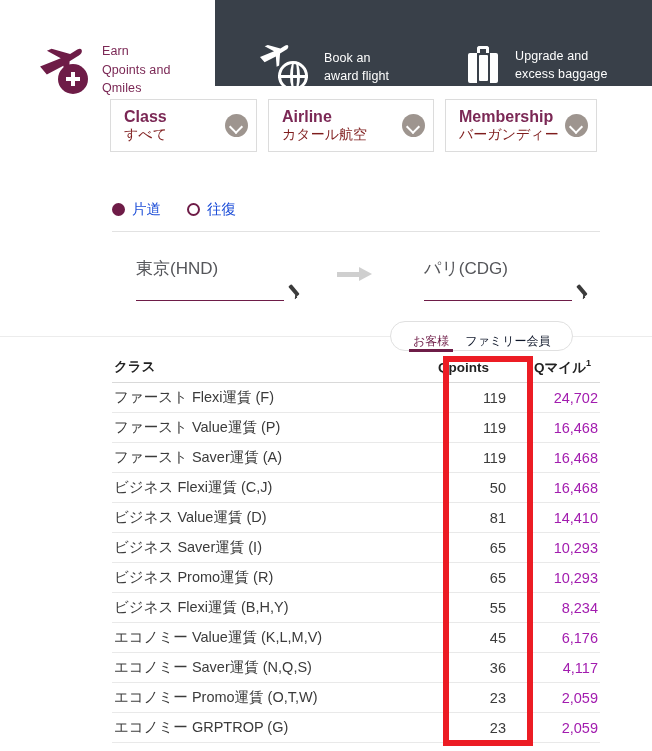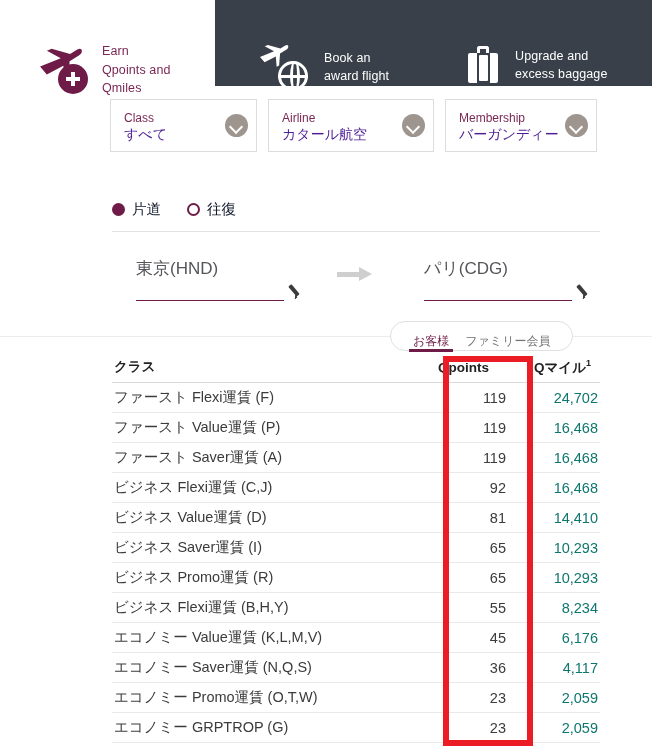--- a/index.html
+++ b/index.html
@@ -85,43 +85,43 @@
   
   .filters { position:absolute; left:0; top:99px; width:652px; height:58px; }
   .dd {
     position:absolute; height:53px; border:1px solid #dcdcdc; background:#fff;
     display:flex; align-items:center; padding:0 8px 0 13px;
   }
   #dd-class { left:110px; width:147px; }
   #dd-airline { left:268px; width:166px; }
   #dd-membership { left:445px; width:152px; }
   .dd-text { flex:1 1 auto; min-width:0; }
-  .dd-lab { font-size:12px; color:#7b2855; line-height:15px; }
-  .dd-val { font-size:14px; color:#4c1d95; line-height:17px; white-space:nowrap; }
+  .dd-lab { font-size:16px; color:#7b2855; line-height:15px;font-weight:bold; }
+  .dd-val { font-size:14px; color:#7f1d1d; line-height:17px; white-space:nowrap; }
   .chev {
     flex:0 0 auto; width:23px; height:23px; border-radius:50%;
     background:#9e958f; position:relative; margin-left:2px;
   }
   .chev:before {
     content:""; position:absolute; left:6px; top:7.5px;
     width:8px; height:8px;
     border-right:2.3px solid #fff; border-bottom:2.3px solid #fff;
     transform:rotate(45deg);
   }
   #dd-membership .chev { margin-left:-6px; }
 
   
   .radios { position:absolute; left:112px; top:200px; display:flex; align-items:center; }
   .radio { display:flex; align-items:center; margin-right:26px; cursor:default; }
   .rdot {
     width:13px; height:13px; border-radius:50%;
     border:2px solid #6e1c47; background:#fff; margin-right:7px;
   }
   .rdot.on { background:#6e1c47; }
-  .rlab { font-size:14.5px; color:#0f172a; }
+  .rlab { font-size:14.5px; color:#1d4ed8; }
 
   .hr-full {
     position:absolute; left:112px; width:488px; height:1px; background:#e2e2e2;
   }
   #hr1 { top:231px; }
 
   
   .route { position:absolute; left:0; top:258px; width:652px; height:45px; }
   .field { position:absolute; display:flex; align-items:flex-end; }
   #field-from { left:136px; }
@@ -159,21 +159,21 @@
   .tabs {
     display:flex; align-items:stretch; border:1px solid #e0e0e0;
     border-radius:22px; background:#fff; height:30px; padding:0 14px;
     position:relative; z-index:3;
   }
   .tab {
     display:flex; align-items:flex-end; padding:0 8px; font-size:12px;
     position:relative;
   }
   .tab.active { color:#6e1c47; font-weight:400; }
-  .tab.inactive { color:#737373; }
+  .tab.inactive { color:#0f172a; }
   .tab.active .underline {
     position:absolute; left:4px; right:4px; bottom:-2px; height:3px;
     background:#6e1c47;
   }
 
   #hr-wide {
     position:absolute; left:0; top:336px; width:652px; height:1px; background:#ececec;
   }
 
   
@@ -182,21 +182,21 @@
     display:flex; align-items:center; height:30px;
     border-bottom:1px solid #e9e9e9;
   }
   .trow.head { height:31px; border-bottom:1px solid #d9d9d9; }
   .c-class { flex:1 1 auto; font-size:14.5px; color:#3b3b3b; padding-left:2px; }
   .c-qp {
     flex:0 0 90px; text-align:right; font-size:14.5px; color:#3b3b3b;
     padding-right:22px;
   }
   .c-qm {
-    flex:0 0 72px; text-align:right; font-size:14.5px; color:#0f766e;
+    flex:0 0 72px; text-align:right; font-size:14.5px; color:#a21caf;
     padding-right:2px;
   }
   .trow.head .c-class,
   .trow.head .c-qp,
   .trow.head .c-qm { font-weight:bold; font-size:13.5px; color:#222; }
   .trow.head .c-qm { text-align:left; padding-left:6px; }
   .trow.head .c-qp { text-align:left; padding-right:6px; }
   .sup { font-size:9px; vertical-align:super; }
 
   
@@ -345,21 +345,21 @@
         <div class="c-qp">119</div>
         <div class="c-qm">16,468</div>
       </div>
       <div class="trow">
         <div class="c-class">ファースト Saver運賃 (A)</div>
         <div class="c-qp">119</div>
         <div class="c-qm">16,468</div>
       </div>
       <div class="trow">
         <div class="c-class">ビジネス Flexi運賃 (C,J)</div>
-        <div class="c-qp">92</div>
+        <div class="c-qp">50</div>
         <div class="c-qm">16,468</div>
       </div>
       <div class="trow">
         <div class="c-class">ビジネス Value運賃 (D)</div>
         <div class="c-qp">81</div>
         <div class="c-qm">14,410</div>
       </div>
       <div class="trow">
         <div class="c-class">ビジネス Saver運賃 (I)</div>
         <div class="c-qp">65</div>

